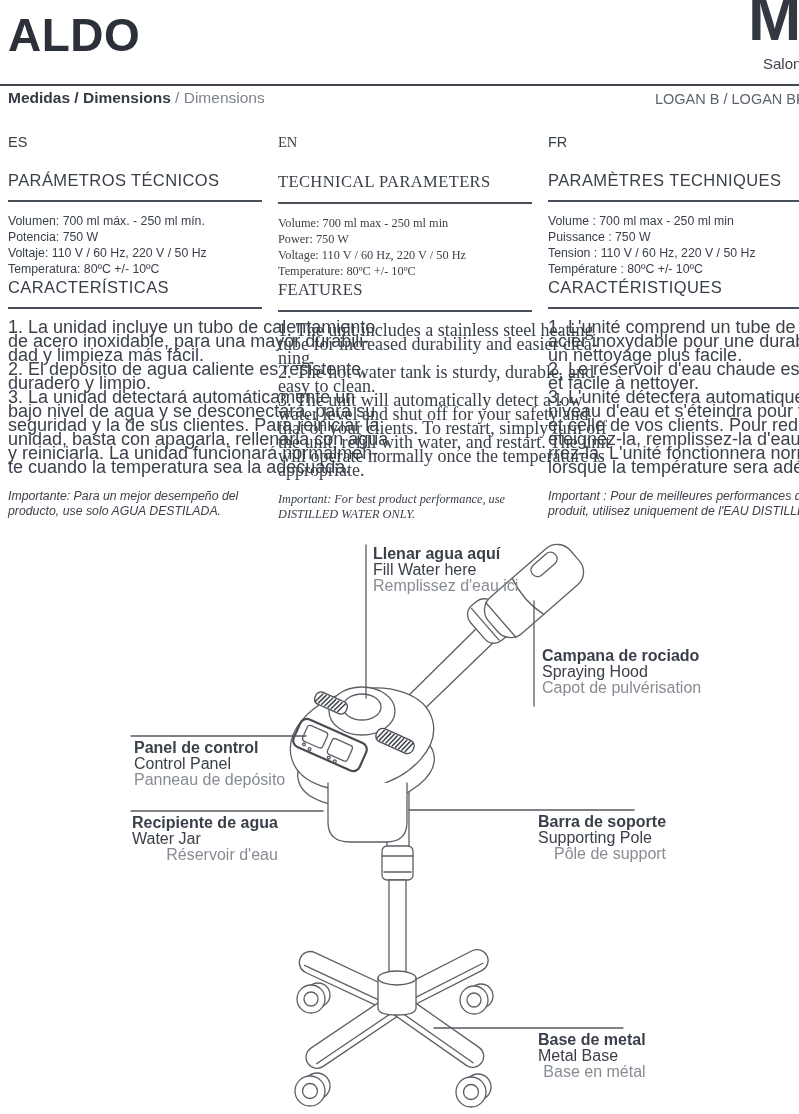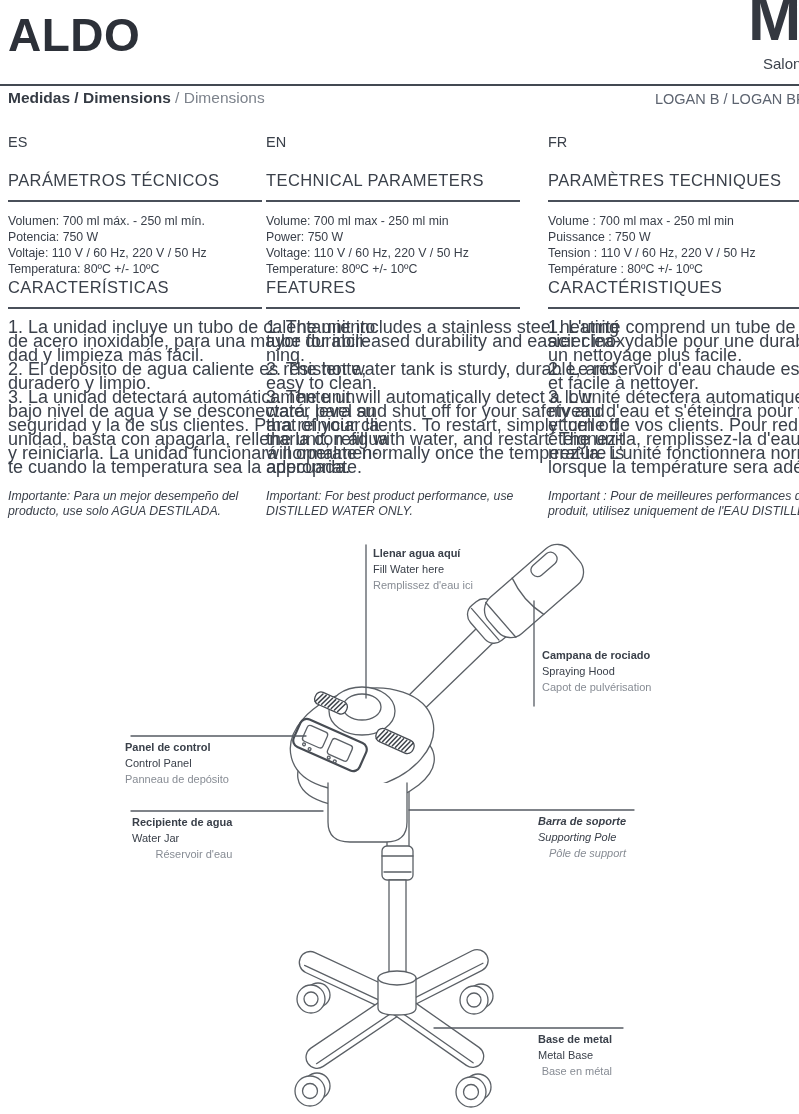--- a/index.html
+++ b/index.html
@@ -14,37 +14,37 @@
   .brand{left:8px;top:12px;font-size:46px;font-weight:bold;letter-spacing:.5px;color:#2c3038;line-height:1;}
   .logo-main{left:748px;top:-14px;font-size:64px;font-weight:bold;color:#343840;line-height:1;white-space:nowrap;}
   .logo-sub{left:763px;top:55px;font-size:15px;color:#3c424c;white-space:nowrap;}
   .rule-top{left:0;top:84px;width:799px;height:2px;background:#434952;}
   .subtitle{left:8px;top:89px;font-size:15.5px;white-space:nowrap;}
   .subtitle .b{font-weight:bold;color:#353b44;}
   .subtitle .l{color:#7d838c;}
   .model{left:655px;top:91px;font-size:14.5px;color:#5d6470;white-space:nowrap;}
   
   .col{position:absolute;top:134px;width:254px;}
-  .col.c0{left:8px;} .col.c1{left:266px;} .col.c2{left:548px;}
+  .col.c0{left:8px;} .col.c1{left:278px;font-family:Liberation Serif, serif;} .col.c2{left:548px;}
   .lang{font-size:14.5px;color:#3a404a;margin:0 0 21px 0;}
   .sect{font-size:16.5px;letter-spacing:.4px;color:#3a404a;padding-bottom:10px;
         border-bottom:2px solid #4a505a;margin:0 0 11px 0;white-space:nowrap;}
   .params{font-size:12.3px;line-height:16px;white-space:pre;margin:0 0 1px 0;}
   .features{font-size:18px;line-height:14px;white-space:pre;margin:0;}
   .note{font-size:12.3px;line-height:14.8px;white-space:pre;font-style:italic;margin:15px 0 7px 0;}
   
-  .dlabel{position:absolute;font-size:11px;line-height:15.8px;white-space:nowrap;}
+  .dlabel{position:absolute;font-size:16px;line-height:15.8px;white-space:nowrap;}
   .dlabel .l1{font-weight:bold;color:#3a404a;display:block;}
   .dlabel .l2{color:#3a404a;display:block;}
   .dlabel .l3{color:#878c94;display:block;text-align:right;}
   .lab-fill{left:373px;top:546px;}
   .lab-hood{left:542px;top:648px;}
-  .lab-panel{left:125px;top:740px;}
+  .lab-panel{left:134px;top:740px;}
   .lab-jar{left:132px;top:815px;}
-  .lab-pole{left:538px;top:814px;font-style:italic;}
+  .lab-pole{left:538px;top:814px;}
   .lab-base{left:538px;top:1032px;}
   svg.diagram{position:absolute;left:0;top:0;pointer-events:none;}
 </style>
 </head>
 <body>
 
 <div class="abs brand">ALDO</div>
 <div class="abs logo-main">Mi</div>
 <div class="abs logo-sub">Salon</div>
 <div class="abs rule-top"></div>

